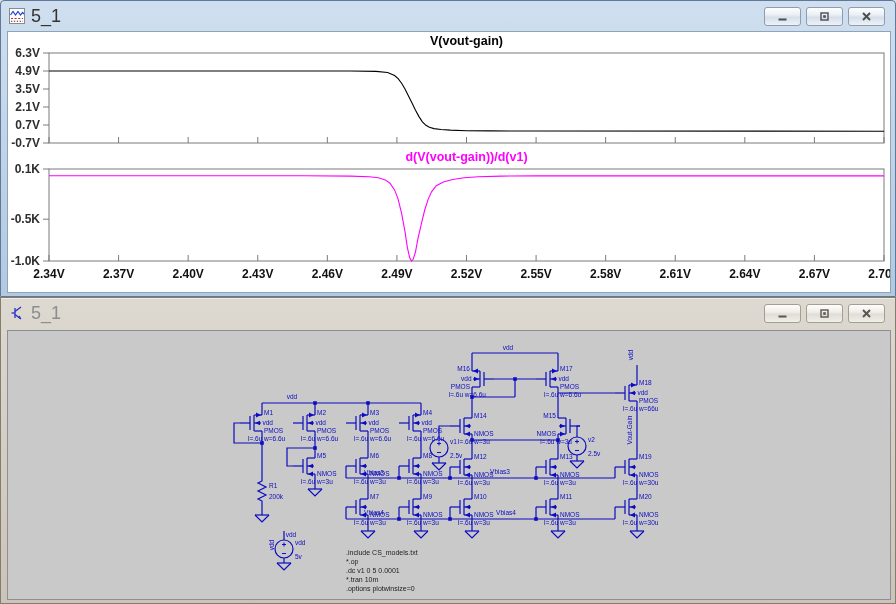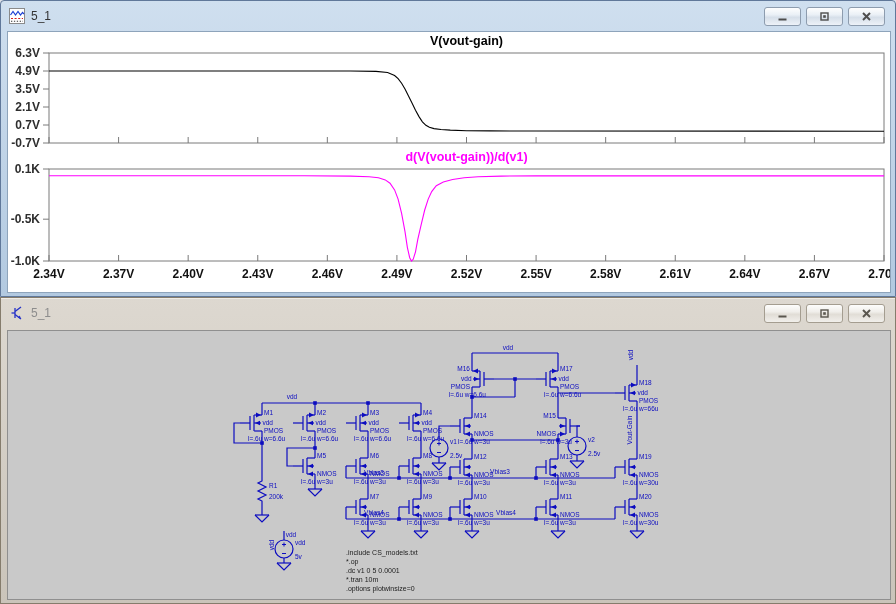--- a/index.html
+++ b/index.html
@@ -5,21 +5,21 @@
   html,body{margin:0;padding:0}
   body{width:896px;height:604px;position:relative;background:#dfe4ea;
        font-family:"Liberation Sans",sans-serif;overflow:hidden}
   .win{position:absolute;left:0;width:896px;box-sizing:border-box}
   .win-plot{top:0;height:297px;background:linear-gradient(#cfdfef,#b2c9e0);
             border:1px solid #60789a;border-radius:4px 4px 0 0}
   .win-schem{top:297px;height:307px;background:linear-gradient(#ddd8d0,#cac4ba);
              border:1px solid #857c6c;box-shadow:inset 0 1px 0 #efece6}
   .titlebar{position:absolute;left:0;top:0;width:100%;height:30px;cursor:default}
   .wicon{position:absolute;left:8px;top:7px;width:16px;height:16px}
-  .wtitle{position:absolute;left:30px;top:0;line-height:30px;font-size:12px;color:#333}
+  .wtitle{position:absolute;left:30px;top:0;line-height:30px;font-size:18px;color:#333}
   .win-schem .wtitle{color:#8d8d8d}
   .wbtns{position:absolute;top:6px;right:10px;display:flex;gap:5px}
   .wbtn{width:37px;height:19px;border:1px solid #8d9cae;border-radius:3px;padding:0;
         background:linear-gradient(#fefefe,#eaf0f6 40%,#d6dfe9 55%,#edf2f8);
         display:flex;align-items:center;justify-content:center;cursor:pointer}
   .win-schem .wbtn{border-color:#a49d90;
         background:linear-gradient(#fdfdfc,#f0eeea 40%,#e1ddd6 55%,#f1efeb)}
   .client{position:absolute;box-sizing:border-box}
   .client-plot{left:6px;top:30px;width:884px;height:262px;background:#ffffff;
                border:1px solid #8ea4bb}

